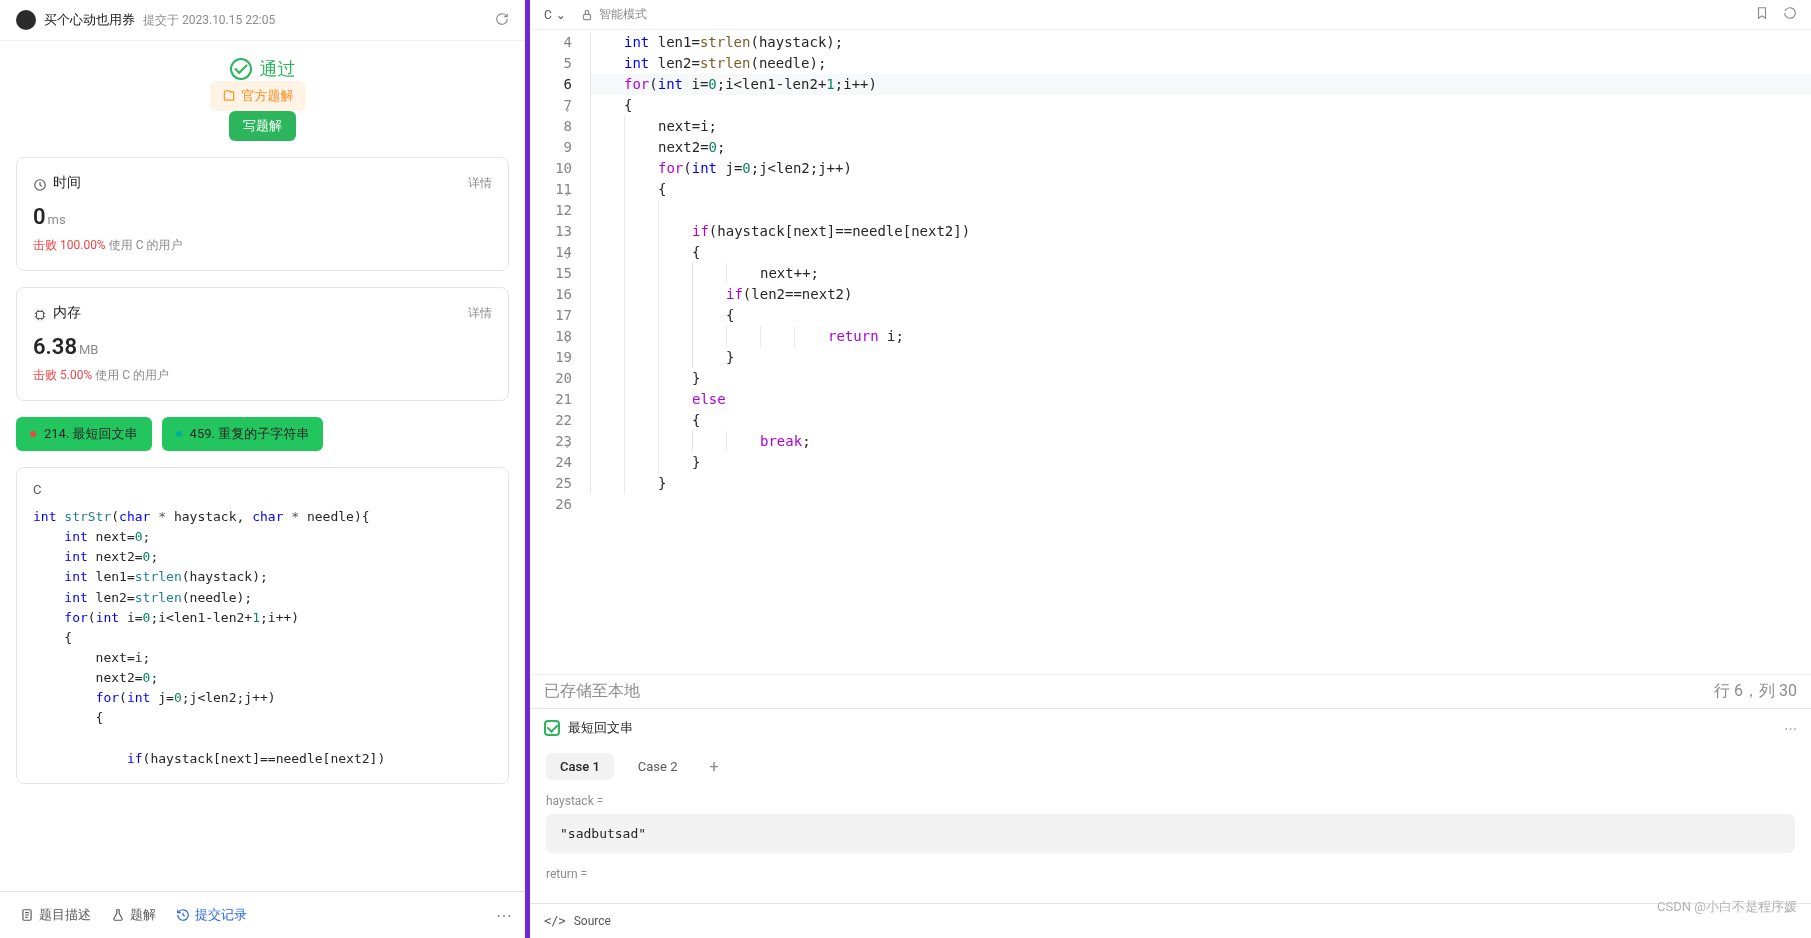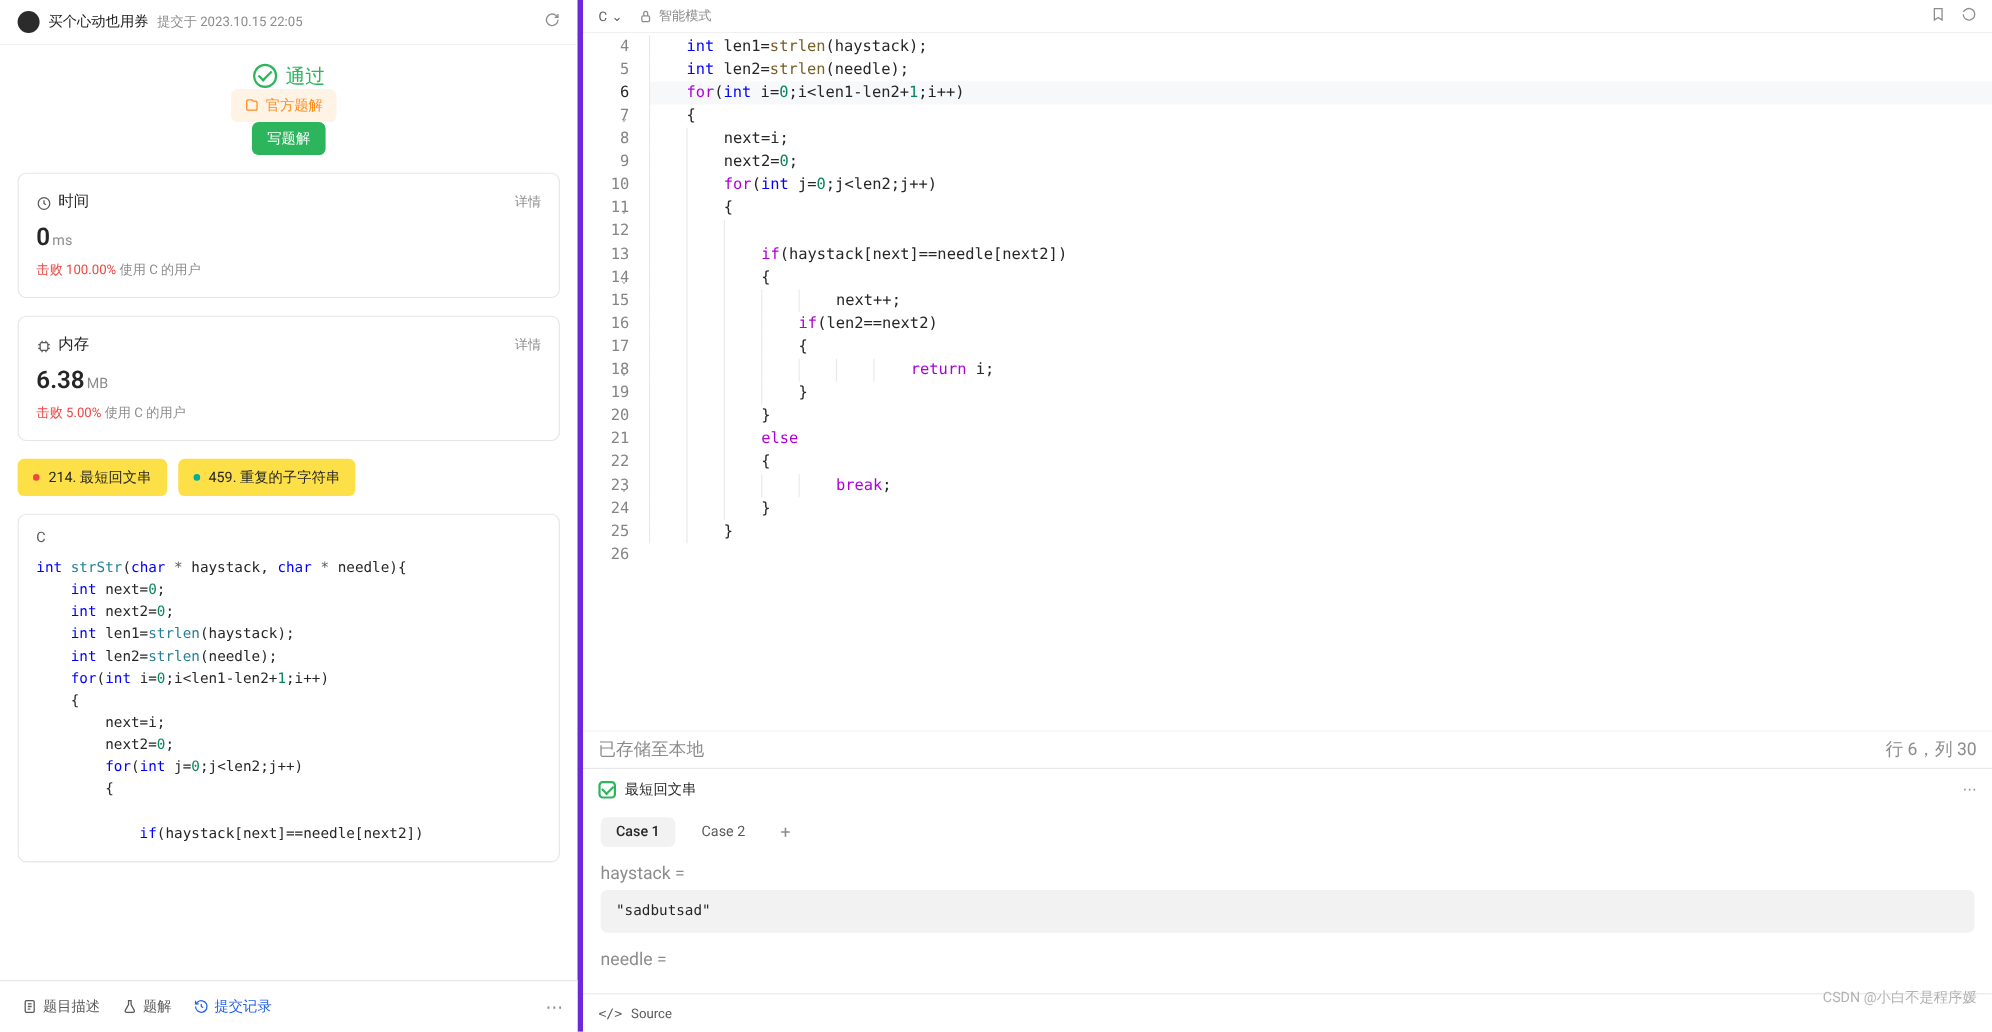--- a/index.html
+++ b/index.html
@@ -26,21 +26,21 @@
 .stat-icon { width: 14px; height: 14px; margin-right: 6px; color: #595959; }
 .stat-title { flex: 1; color: #262626; font-size: 14px; }
 .stat-detail { color: #8c8c8c; font-size: 12px; cursor: pointer; }
 .stat-value { font-size: 22px; font-weight: 600; color: #262626; }
 .stat-unit { font-size: 13px; color: #8c8c8c; margin-left: 2px; }
 .stat-beat { margin-top: 8px; font-size: 12px; }
 .stat-beat-red { color: #ef4743; }
 .stat-beat-gray { color: #8c8c8c; }
 .more-title { padding: 0 16px 12px; color: #262626; font-size: 14px; }
 .chips { padding: 0 16px 16px; display: flex; gap: 10px; flex-wrap: wrap; }
-.chip { background: #fde047; border-radius: 6px; padding: 8px 14px; display: flex; align-items: center; gap: 8px; font-size: 13px; cursor: pointer; }
+.chip { background: #22c55e; border-radius: 6px; padding: 8px 14px; display: flex; align-items: center; gap: 8px; font-size: 13px; cursor: pointer; }
 .dot { width: 6px; height: 6px; border-radius: 50%; }
 .dot-red { background: #ef4743; }
 .dot-teal { background: #00af9b; }
 .code-card { margin: 0 16px 16px; border: 1px solid #e5e5e5; border-radius: 8px; padding: 14px 16px; background: #fff; }
 .code-lang { font-size: 13px; color: #595959; margin-bottom: 10px; }
 pre.code-block { font-family: Consolas, Monaco, monospace; font-size: 13px; line-height: 1.55; white-space: pre; color: #262626; }
 .kw { color: #0000ff; }
 .fn { color: #267f99; }
 .num { color: #098658; }
 .op { color: #595959; }
@@ -71,21 +71,21 @@
 .test-section { border-top: 1px solid #e5e5e5; }
 .test-header { display: flex; align-items: center; padding: 10px 14px; gap: 8px; }
 .test-check { width: 16px; height: 16px; border: 2px solid #2db55d; border-radius: 4px; position: relative; }
 .test-check::after { content: ""; position: absolute; left: 3px; top: 0px; width: 5px; height: 8px; border-right: 2px solid #2db55d; border-bottom: 2px solid #2db55d; transform: rotate(45deg); }
 .test-title { color: #262626; font-size: 13px; flex: 1; }
 .test-body { padding: 6px 16px 16px; }
 .case-tabs { display: flex; gap: 10px; align-items: flex-start; margin-bottom: 14px; }
 .case-tab { padding: 6px 14px; border-radius: 6px; font-size: 13px; cursor: pointer; color: #595959; }
 .case-tab.active { background: #f2f2f2; color: #262626; font-weight: 500; }
 .case-add { color: #8c8c8c; cursor: pointer; font-size: 16px; padding: 4px 8px; }
-.param-label { font-size: 16px; color: #8c8c8c; margin-bottom: 6px; }
+.param-label { font-size: 12px; color: #8c8c8c; margin-bottom: 6px; }
 .param-box { background: #f2f2f2; border-radius: 6px; padding: 12px 14px; font-family: Consolas, Monaco, monospace; font-size: 13px; color: #262626; margin-bottom: 14px; }
 .bottom-bar { border-top: 1px solid #e5e5e5; padding: 10px 14px; display: flex; align-items: center; gap: 8px; font-size: 12px; color: #595959; }
 .watermark { position: fixed; bottom: 22px; right: 14px; font-size: 13px; color: #b3b3b3; pointer-events: none; }
 svg.ico { width: 14px; height: 14px; }
 </style>
 </head>
 <body>
 
 <div class="app">
   <div class="left-panel">
@@ -294,21 +294,21 @@
         <span style="color:#8c8c8c;">⋯</span>
       </div>
       <div class="test-body">
         <div class="case-tabs">
           <div class="case-tab active">Case 1</div>
           <div class="case-tab">Case 2</div>
           <div class="case-add">+</div>
         </div>
         <div class="param-label">haystack =</div>
         <div class="param-box">"sadbutsad"</div>
-        <div class="param-label">needle =</div>
+        <div class="param-label">return =</div>
       </div>
     </div>
 
     <div class="bottom-bar">
       <span style="font-family:monospace;">&lt;/&gt;</span>
       <span>Source</span>
     </div>
   </div>
 </div>
 

